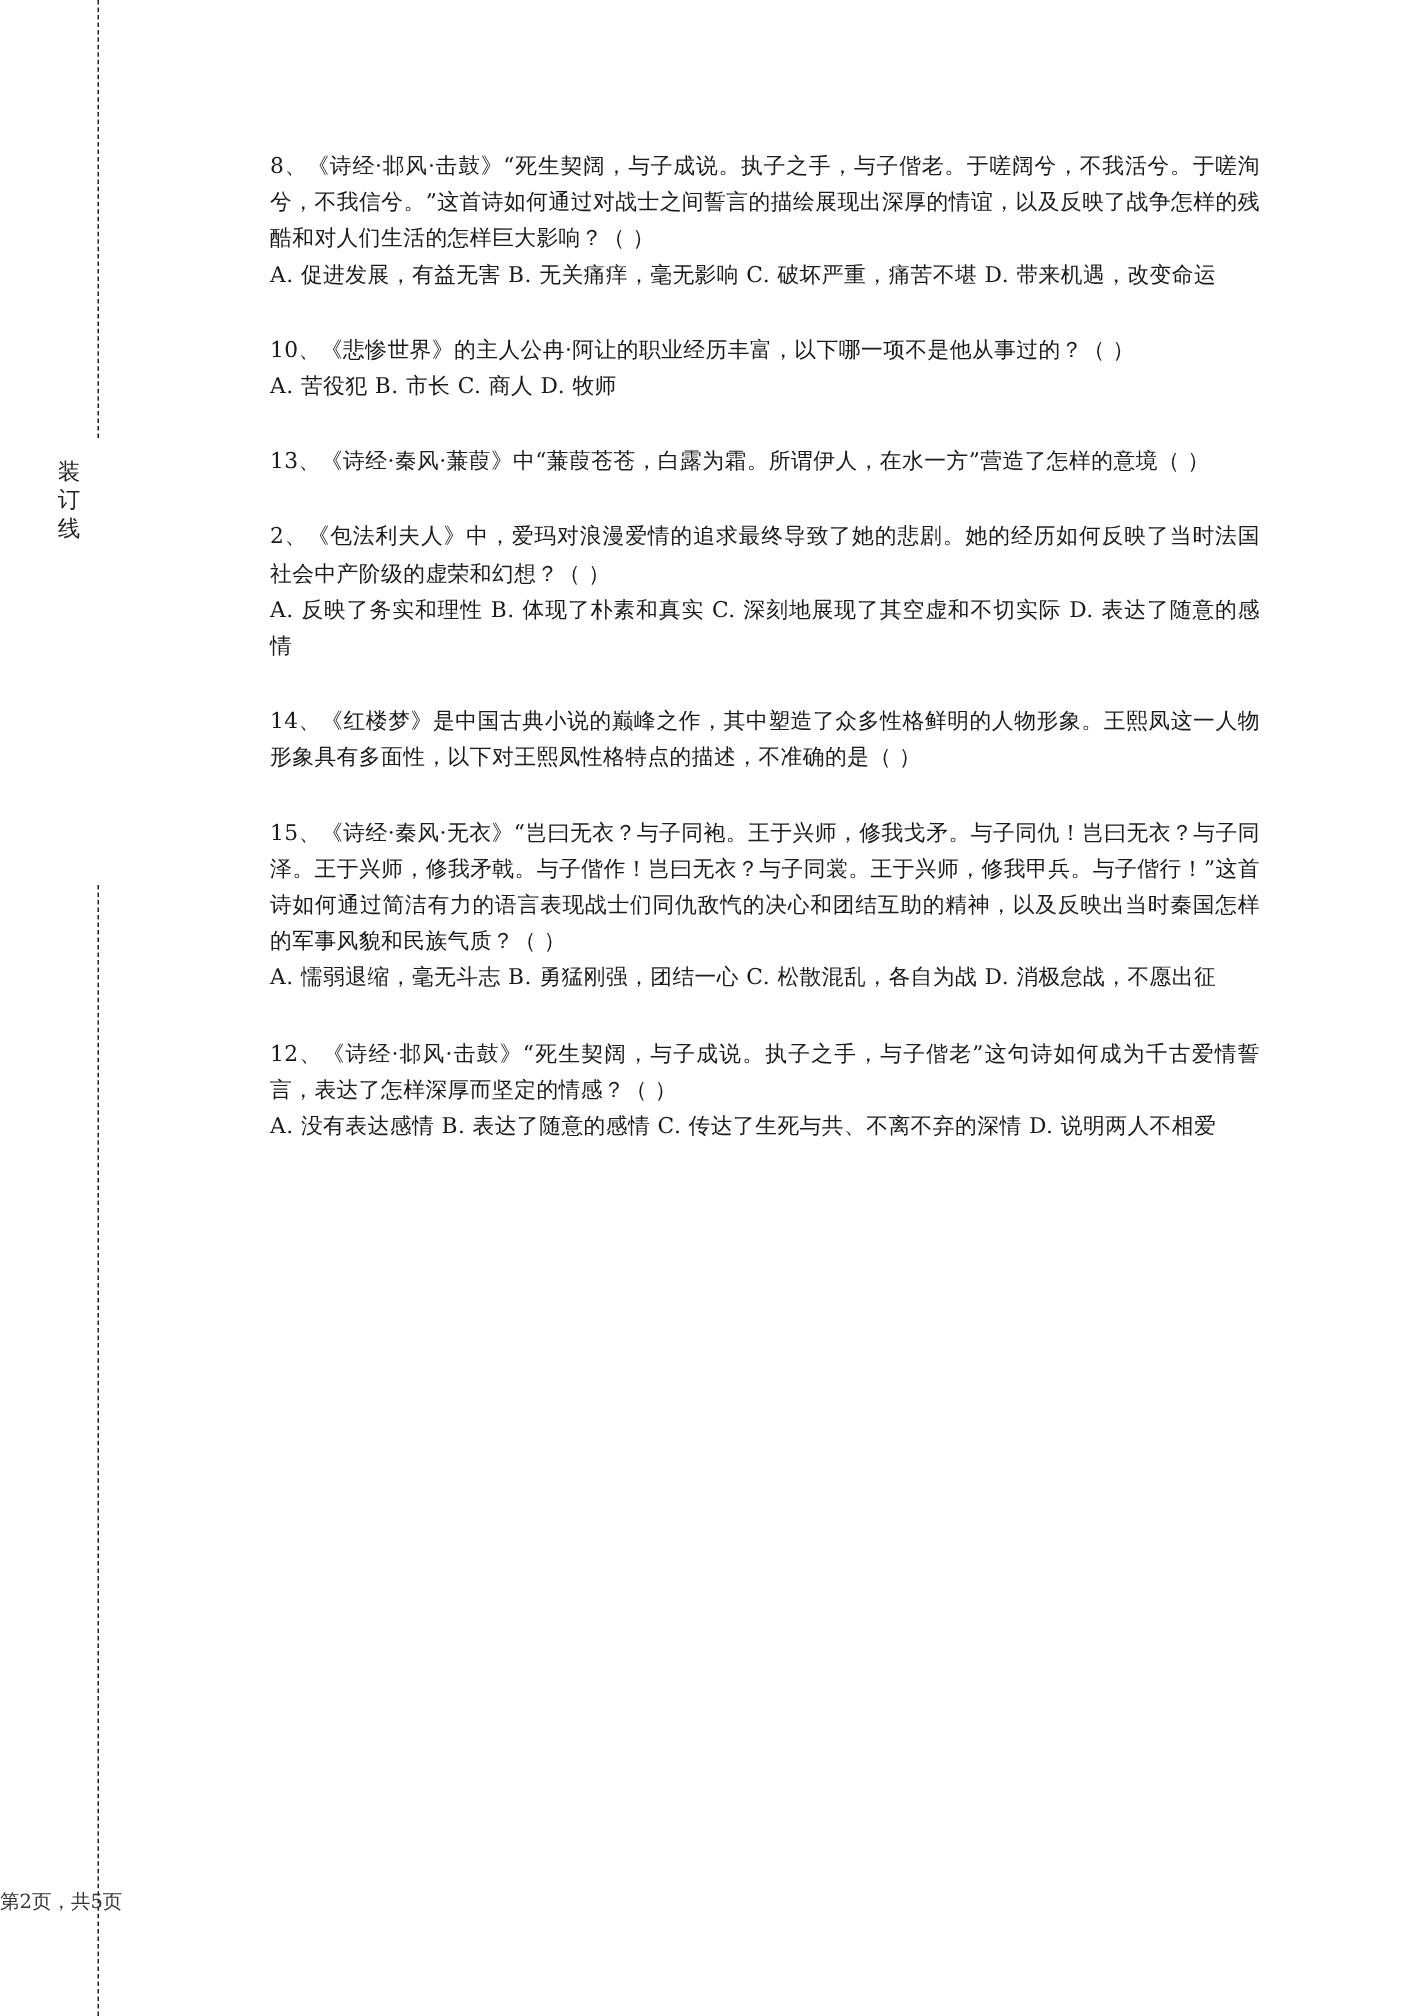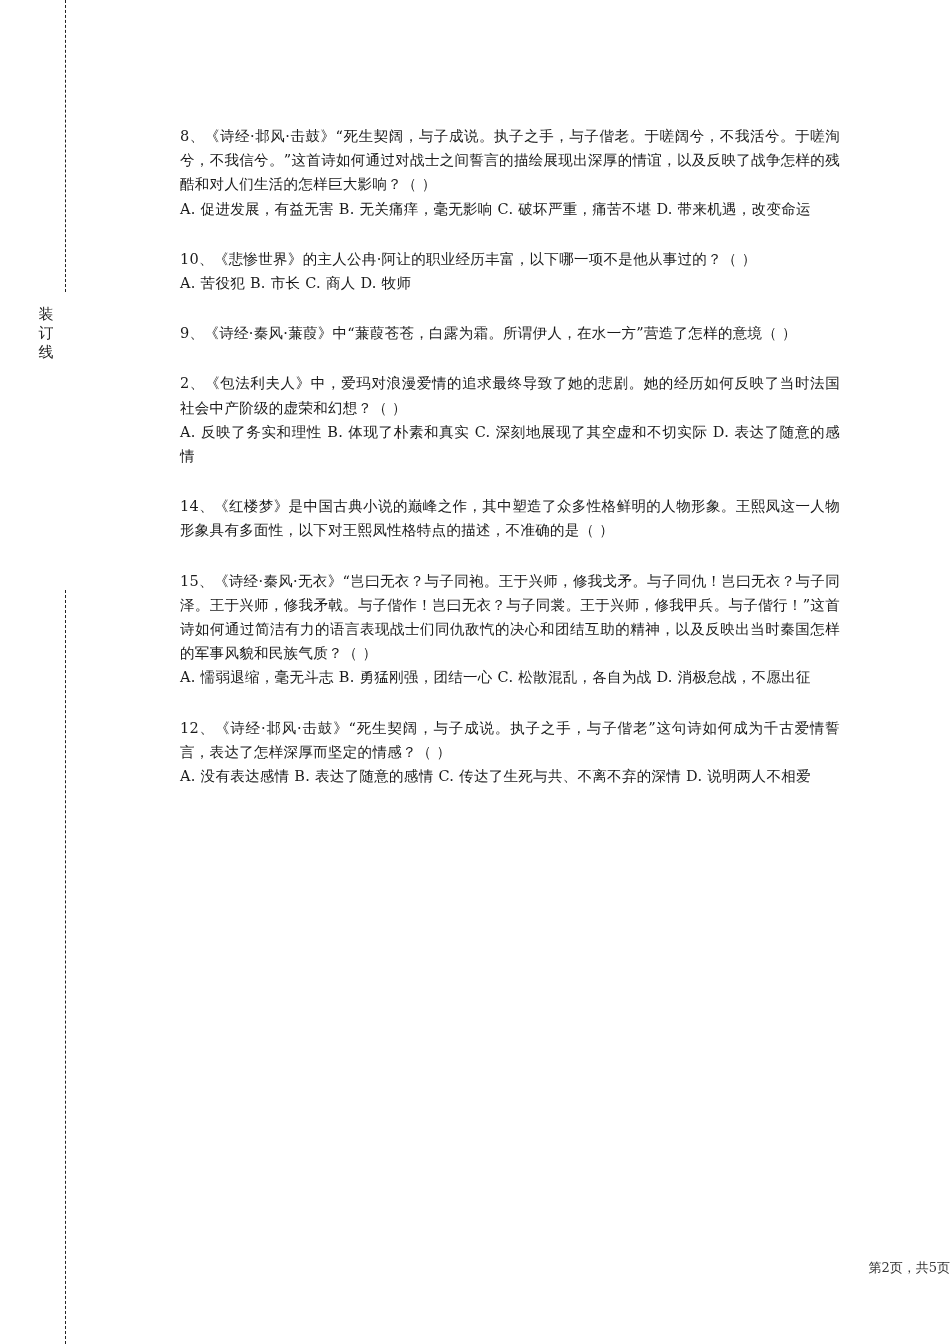--- a/index.html
+++ b/index.html
@@ -6,24 +6,24 @@
   body { width: 950px; height: 1344px; position: relative; overflow: hidden;
          font-family: "DejaVu Serif", "Liberation Serif", serif; color: #1a1a1a; }
   .binding-line-top { position: absolute; left: 65px; top: 0; height: 292px;
          border-left: 1.5px dashed #222; }
   .binding-line-bottom { position: absolute; left: 65px; top: 590px; height: 754px;
          border-left: 1.5px dashed #222; }
   .binding-label { position: absolute; left: 37px; top: 305px; width: 18px;
          font-size: 15px; line-height: 19px; text-align: center; color: #222;
          font-family: "DejaVu Sans", sans-serif; }
   .binding-label span { display: block; }
-  .content { position: absolute; left: 180px; top: 124px; width: 660px; }
+  .content { position: absolute; left: 180px; top: 99px; width: 660px; }
   .question { margin-bottom: 26px; font-size: 14.5px; line-height: 24.2px; }
   .q-stem, .q-options { text-align: justify; letter-spacing: 0.3px; word-break: break-all; }
-  .footer { position: absolute; left: 0; width: 950px; top: 1259px; text-align: right;
+  .footer { position: absolute; left: 0; width: 950px; top: 1259px; text-align: left;
          font-size: 13px; color: #333; font-family: "DejaVu Serif", serif; }
 </style>
 </head>
 <body>
 
 <div class="binding-line-top"></div>
 <div class="binding-label">
   <span>装</span>
   <span>订</span>
   <span>线</span>
@@ -33,21 +33,21 @@
 <div class="content">
   <div class="question">
     <div class="q-stem">8、《诗经·邶风·击鼓》“死生契阔，与子成说。执子之手，与子偕老。于嗟阔兮，不我活兮。于嗟洵兮，不我信兮。”这首诗如何通过对战士之间誓言的描绘展现出深厚的情谊，以及反映了战争怎样的残酷和对人们生活的怎样巨大影响？（ ）</div>
     <div class="q-options">A. 促进发展，有益无害 B. 无关痛痒，毫无影响 C. 破坏严重，痛苦不堪 D. 带来机遇，改变命运</div>
   </div>
   <div class="question">
     <div class="q-stem">10、《悲惨世界》的主人公冉·阿让的职业经历丰富，以下哪一项不是他从事过的？（ ）</div>
     <div class="q-options">A. 苦役犯 B. 市长 C. 商人 D. 牧师</div>
   </div>
   <div class="question">
-    <div class="q-stem">9、《诗经·秦风·蒹葭》中“蒹葭苍苍，白露为霜。所谓伊人，在水一方”营造了怎样的意境（ ）</div>
+    <div class="q-stem">13、《诗经·秦风·蒹葭》中“蒹葭苍苍，白露为霜。所谓伊人，在水一方”营造了怎样的意境（ ）</div>
   </div>
   <div class="question">
     <div class="q-stem">2、《包法利夫人》中，爱玛对浪漫爱情的追求最终导致了她的悲剧。她的经历如何反映了当时法国社会中产阶级的虚荣和幻想？（ ）</div>
     <div class="q-options">A. 反映了务实和理性 B. 体现了朴素和真实 C. 深刻地展现了其空虚和不切实际 D. 表达了随意的感情</div>
   </div>
   <div class="question">
     <div class="q-stem">14、《红楼梦》是中国古典小说的巅峰之作，其中塑造了众多性格鲜明的人物形象。王熙凤这一人物形象具有多面性，以下对王熙凤性格特点的描述，不准确的是（ ）</div>
   </div>
   <div class="question">
     <div class="q-stem">15、《诗经·秦风·无衣》“岂曰无衣？与子同袍。王于兴师，修我戈矛。与子同仇！岂曰无衣？与子同泽。王于兴师，修我矛戟。与子偕作！岂曰无衣？与子同裳。王于兴师，修我甲兵。与子偕行！”这首诗如何通过简洁有力的语言表现战士们同仇敌忾的决心和团结互助的精神，以及反映出当时秦国怎样的军事风貌和民族气质？（ ）</div>

